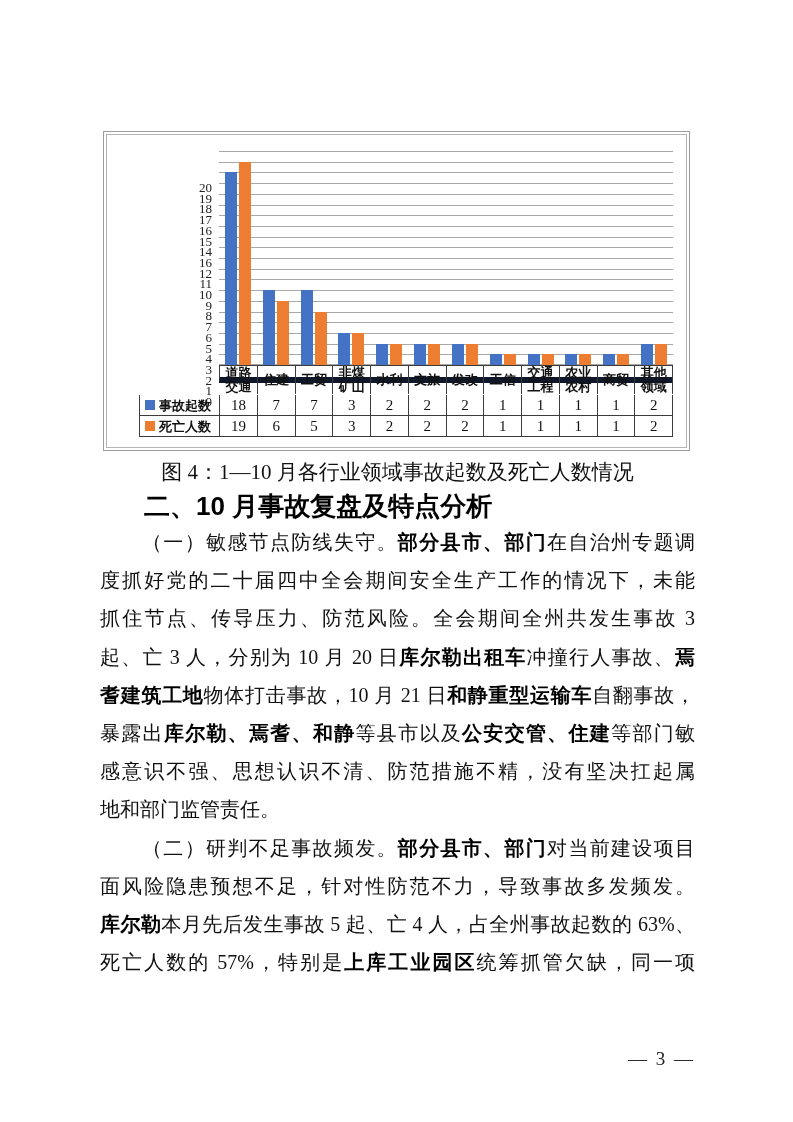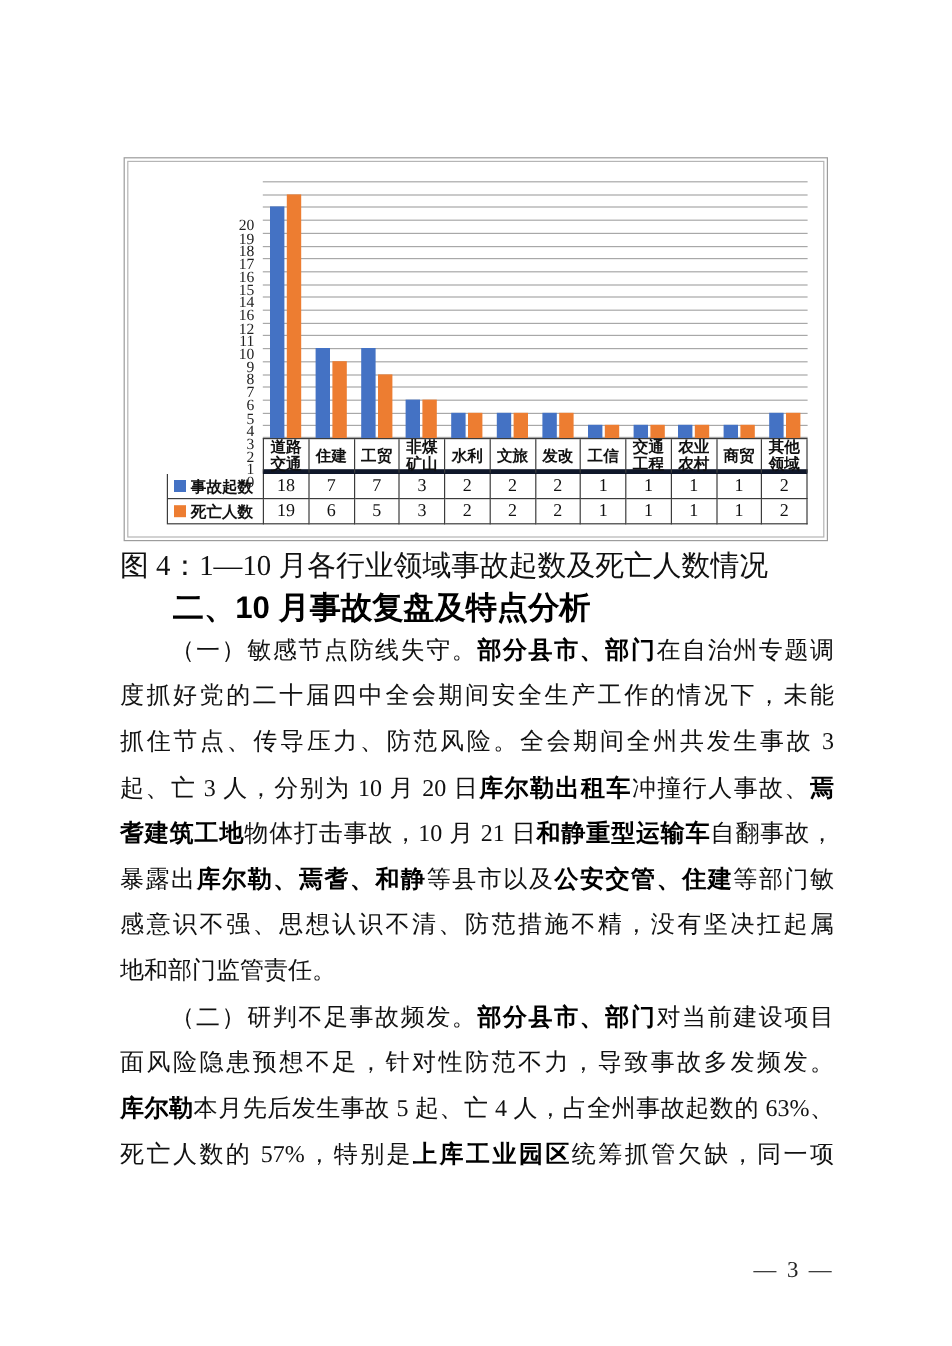--- a/index.html
+++ b/index.html
@@ -16,41 +16,41 @@
   .ylabel{position:absolute;right:0;width:88px;text-align:right;
           font-size:13px;line-height:11px;color:#222;
           font-family:"Liberation Serif","DejaVu Serif",serif;}
 
   .plot{position:absolute;left:115px;top:19px;width:454px;height:214px;}
   .gridline{position:absolute;left:0;width:100%;height:1px;background:#a8a8a8;}
   .bar-col{position:absolute;bottom:0;height:100%;display:flex;align-items:flex-end;
            justify-content:center;gap:2px;}
   .bar{width:12px;}
 
-  .catrow{position:absolute;left:115px;top:233px;width:454px;height:30px;
+  .catrow{position:absolute;left:115px;top:233px;width:454px;height:18px;
           display:grid;grid-template-columns:repeat(12,1fr);
-          border-top:1px solid #3c3c3c;border-bottom:4px solid #0f172a;
+          border-top:1px solid #3c3c3c;border-bottom:6px solid #0f172a;
           border-left:1px solid #3c3c3c;box-sizing:border-box;}
   .catcell{border-right:1px solid #3c3c3c;display:flex;align-items:center;justify-content:center;
            text-align:center;font-family:"Liberation Sans","DejaVu Sans",sans-serif;
            font-weight:700;font-size:13px;line-height:14px;white-space:pre-line;color:#111;}
 
   .dtable{position:absolute;left:35px;top:263px;width:534px;
           display:grid;grid-template-columns:80px repeat(12,1fr);
           border-left:1px solid #3c3c3c;border-top:0;box-sizing:border-box;}
   .dcell{border-right:1px solid #3c3c3c;border-bottom:1px solid #3c3c3c;
          height:21px;display:flex;align-items:center;justify-content:center;
          font-size:15px;line-height:15px;color:#111;box-sizing:border-box;}
   .dcell.legend{justify-content:flex-start;padding-left:5px;gap:4px;
          font-family:"Liberation Sans","DejaVu Sans",sans-serif;font-weight:700;font-size:13px;}
   .legend-marker{width:10px;height:10px;flex:0 0 auto;}
 
   
-  .caption{position:absolute;left:100px;top:458px;width:595px;text-align:left;
-           font-size:24px;line-height:28px;color:#111;}
+  .caption{position:absolute;left:100px;top:458px;width:595px;text-align:center;
+           font-size:21px;line-height:28px;color:#111;}
   .heading{position:absolute;left:100px;top:491px;width:595px;
            font-family:"Liberation Sans","DejaVu Sans",sans-serif;
            font-weight:700;font-size:26px;line-height:30px;color:#000;
            padding-left:44px;box-sizing:border-box;}
   .bodytext{position:absolute;left:100px;top:523px;width:595px;}
   .line{font-size:20px;line-height:38.2px;white-space:nowrap;color:#111;
         text-align:justify;text-align-last:justify;}
   .line.no-justify{text-align:left;text-align-last:left;}
   .line.first{text-indent:42px;}
   .line .b{font-weight:700;color:#000;}

